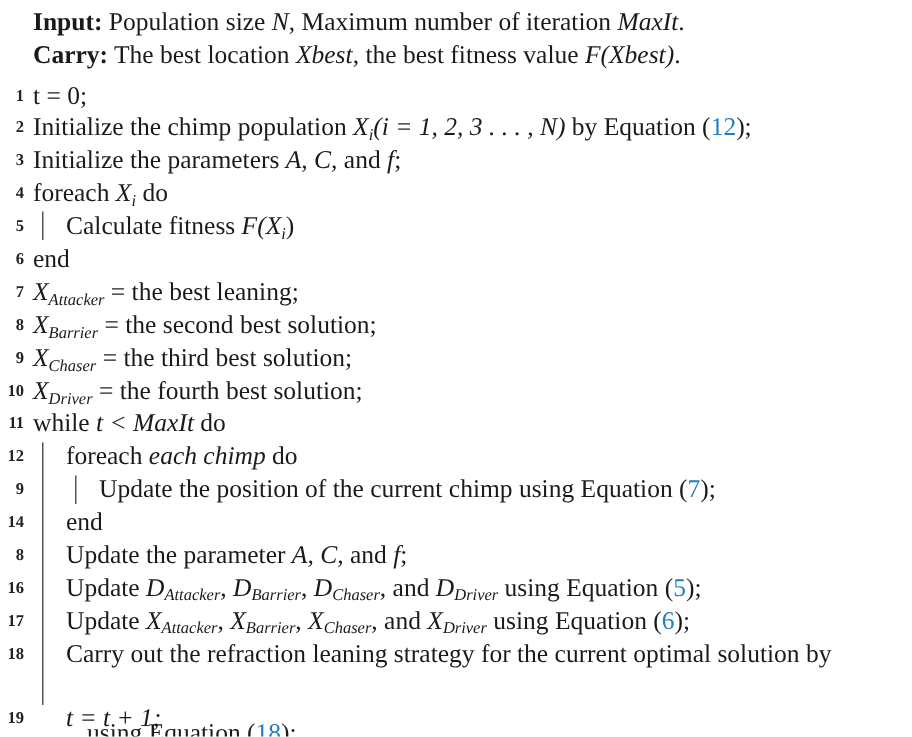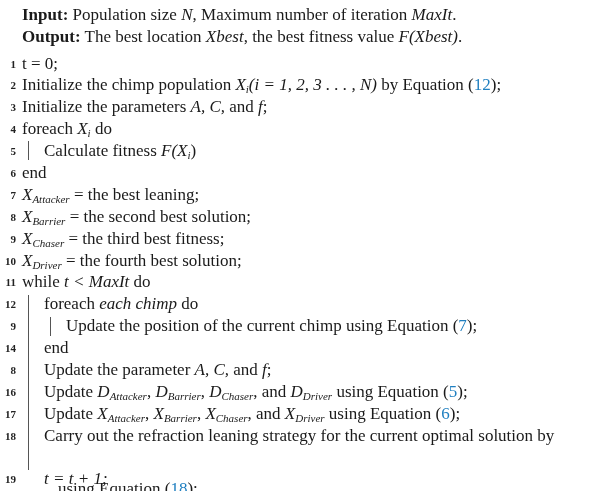--- a/index.html
+++ b/index.html
@@ -57,21 +57,21 @@
 <body>
 
 <div>
 
   <div class="io" style="top:5px;">
     <b>Input:</b>
     <span>Population size </span><span class="it">N</span><span>, Maximum number of iteration </span><span class="it">MaxIt</span><span>.</span>
   </div>
 
   <div class="io" style="top:27px;">
-    <b>Output:</b>
+    <b>Carry:</b>
     <span>The best location </span><span class="it">Xbest</span><span>, the best fitness value </span><span class="it">F(Xbest)</span><span>.</span>
   </div>
 
   <div class="line" style="top:53px;">
     <span class="ln">1</span>
     <span class="txt" style="left:22px;">t = 0;</span>
   </div>
 
   <div class="line" style="top:74px;">
     <span class="ln">2</span>
@@ -102,21 +102,21 @@
   <div class="line" style="top:184px;">
     <span class="ln">7</span>
     <span class="txt" style="left:22px;"><span class="it">X</span><sub>Attacker</sub><span> = the best leaning;</span></span>
   </div>
   <div class="line" style="top:206px;">
     <span class="ln">8</span>
     <span class="txt" style="left:22px;"><span class="it">X</span><sub>Barrier</sub><span> = the second best solution;</span></span>
   </div>
   <div class="line" style="top:228px;">
     <span class="ln">9</span>
-    <span class="txt" style="left:22px;"><span class="it">X</span><sub>Chaser</sub><span> = the third best fitness;</span></span>
+    <span class="txt" style="left:22px;"><span class="it">X</span><sub>Chaser</sub><span> = the third best solution;</span></span>
   </div>
   <div class="line" style="top:250px;">
     <span class="ln">10</span>
     <span class="txt" style="left:22px;"><span class="it">X</span><sub>Driver</sub><span> = the fourth best solution;</span></span>
   </div>
 
   <div class="line" style="top:271px;">
     <span class="ln">11</span>
     <span class="txt" style="left:22px;"><span class="kw">while</span> <span class="it">t &lt; MaxIt</span> <span class="kw">do</span></span>
   </div>

